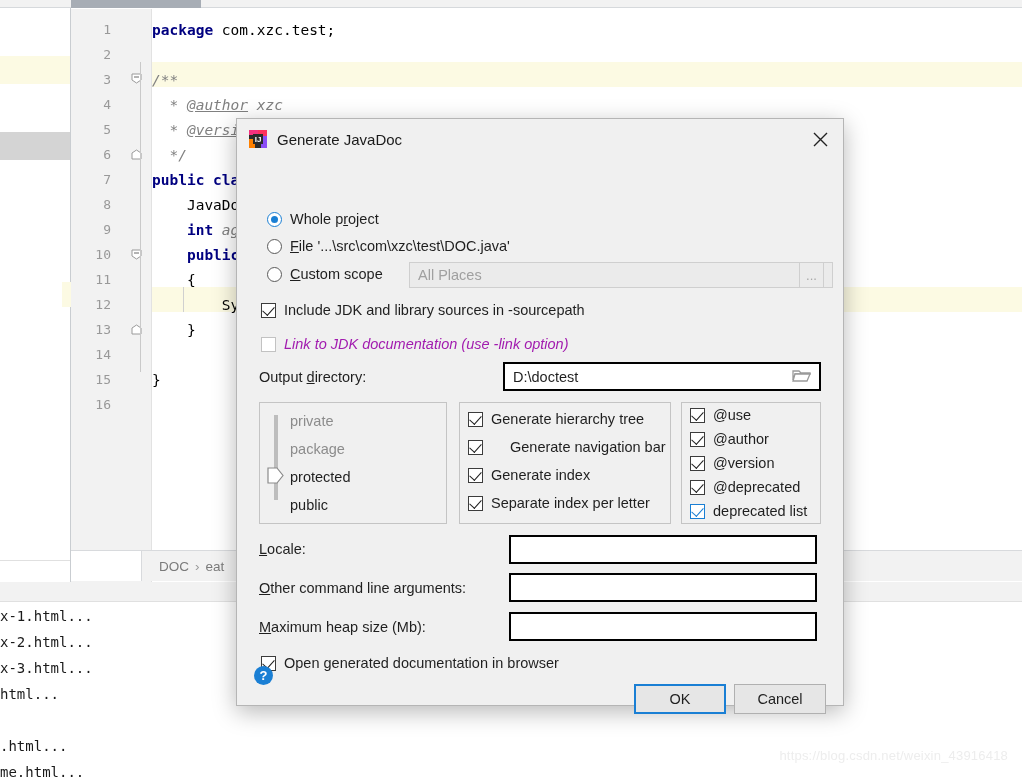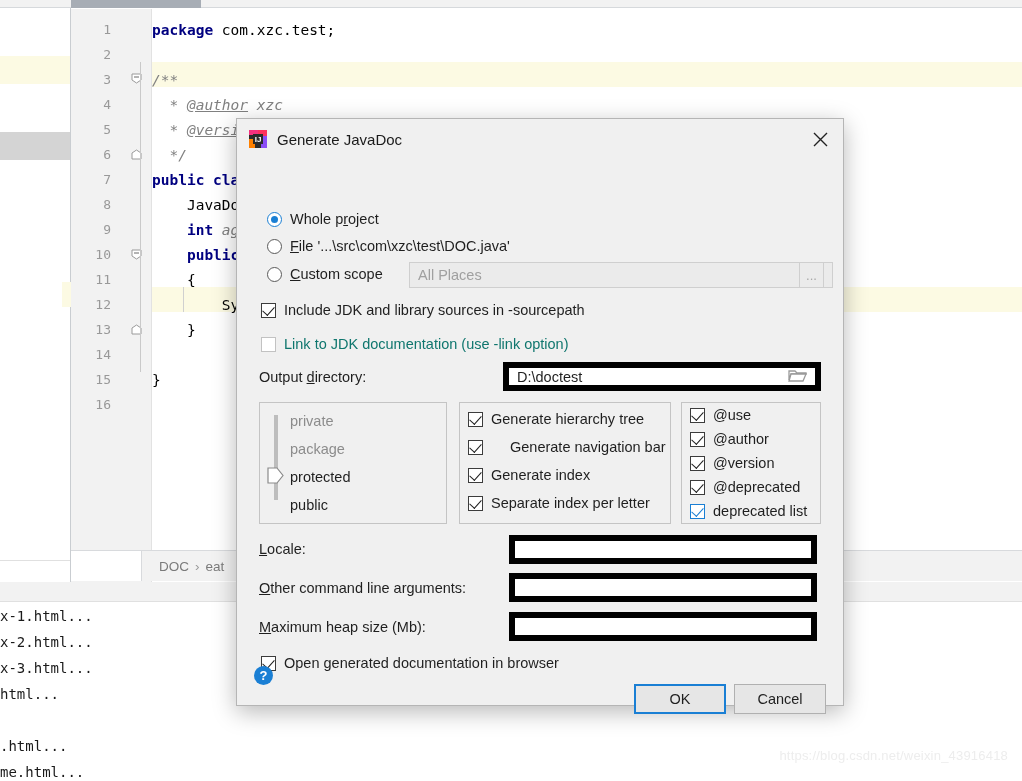--- a/index.html
+++ b/index.html
@@ -204,27 +204,27 @@
     position: relative; display: inline-block;
   }
   .cbox.checked::after {
     content: ""; position: absolute; left: 3px; top: 0px;
     width: 6px; height: 10px;
     border: solid #1f1f1f; border-width: 0 1.8px 1.8px 0;
     transform: rotate(42deg);
   }
   .cbox.blue { border-color: #1a7fd4; }
   .cbox.blue.checked::after { border-color: #1a7fd4; }
-  .cb-row.disabled { color: #0f766e; }
+  .cb-row.disabled { color: #a21caf; font-style: italic; }
   .cb-row.disabled .cbox { border-color: #c2c2c2; }
 
   .field-label { position: absolute; font-size: 14.5px; color: #1f1f1f; }
   .textfield {
     position: absolute; height: 29px; background: #ffffff;
-    border: 6px solid #000000; font-size: 14.5px; color: #1f1f1f;
+    border: 2px solid #000000; font-size: 14.5px; color: #1f1f1f;
     display: flex; align-items: center; padding-left: 8px;
   }
   .folder-icon {
     position: absolute; right: 8px; top: 50%; transform: translateY(-50%);
   }
 
   .panel-box {
     position: absolute; background: #f0f0f0; border: 1px solid #c4c4c4;
   }
 

